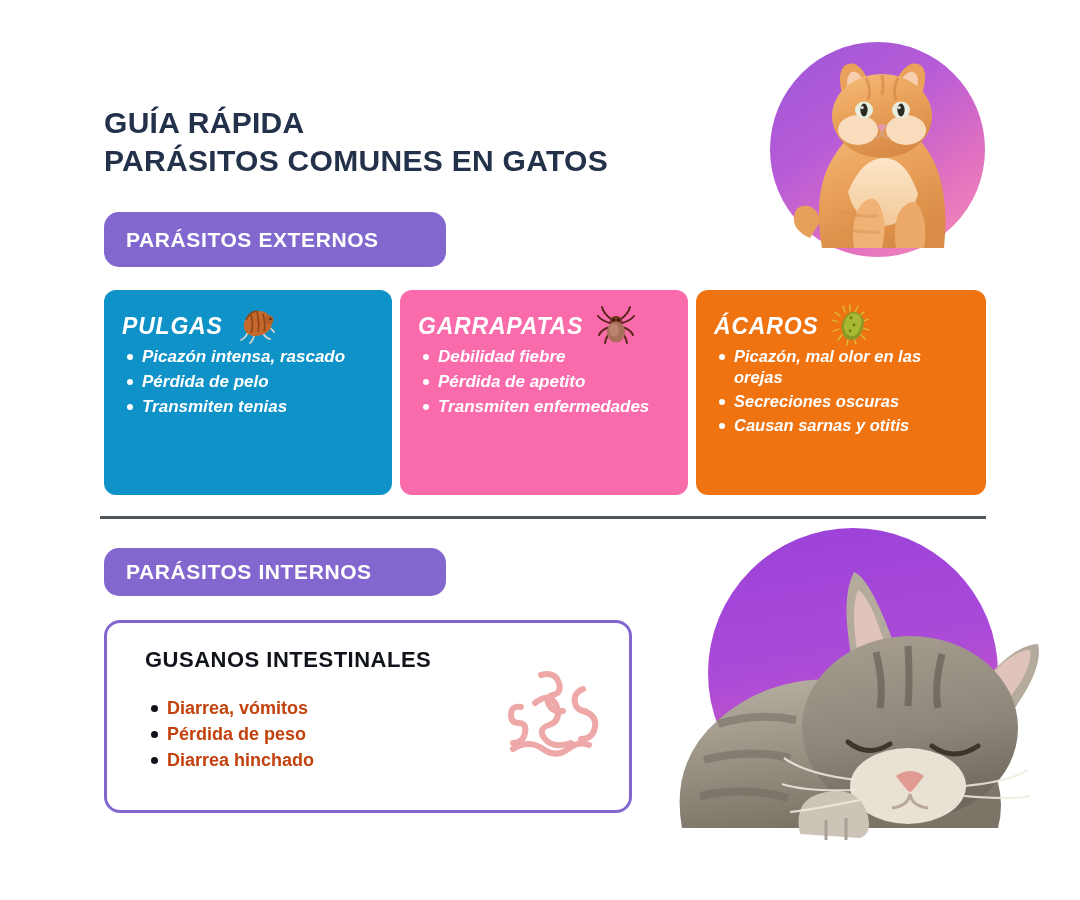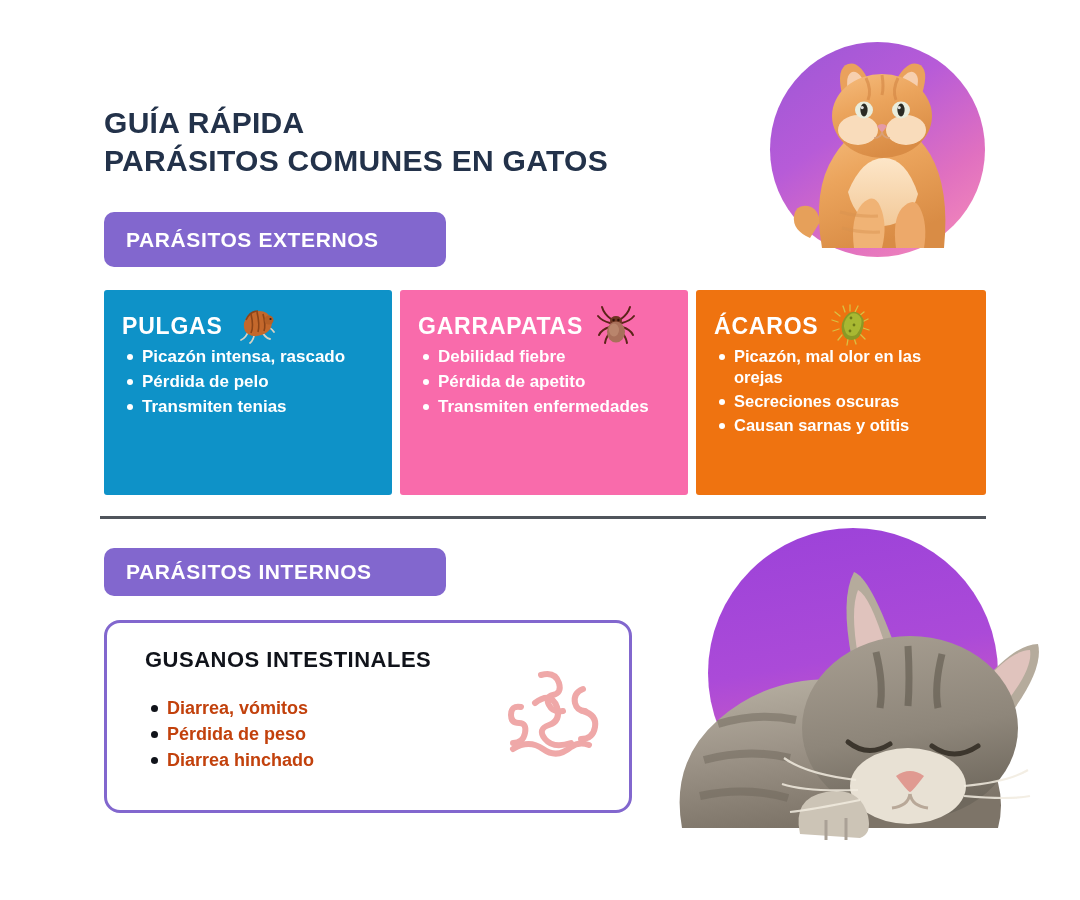--- a/index.html
+++ b/index.html
@@ -71,21 +71,21 @@
     letter-spacing: 0.3px;
     color: #23324a;
     line-height: 1.26;
     white-space: nowrap;
   }
 
   
   .pill {
     position: absolute;
     background: #8267ce;
-    border-radius: 10px;
+    border-radius: 15px;
     color: #ffffff;
     font-size: 21px;
     font-weight: bold;
     letter-spacing: 0.6px;
     display: flex;
     align-items: center;
     padding: 11px 22px;
     box-sizing: border-box;
     text-align: right;
   }
@@ -106,26 +106,27 @@
   .cards-row {
     position: absolute;
     left: 104px;
     top: 290px;
     width: 882px;
     height: 205px;
     display: flex;
     gap: 8px;
   }
   .card {
-    border-radius: 3px;
+    border-radius: 12px;
     padding: 16px 18px 20px 18px;
     box-sizing: border-box;
     position: relative;
     color: #ffffff;
     overflow: hidden;
+    font-style: italic;
   }
   .card-pulgas      { width: 288px; background: #0e92c8; }
   .card-garrapatas  { width: 288px; background: #f96bab; }
   .card-acaros      { width: 290px; background: #ef7310; }
 
   .card-head {
     display: flex;
     align-items: center;
     gap: 10px;
     height: 40px;

